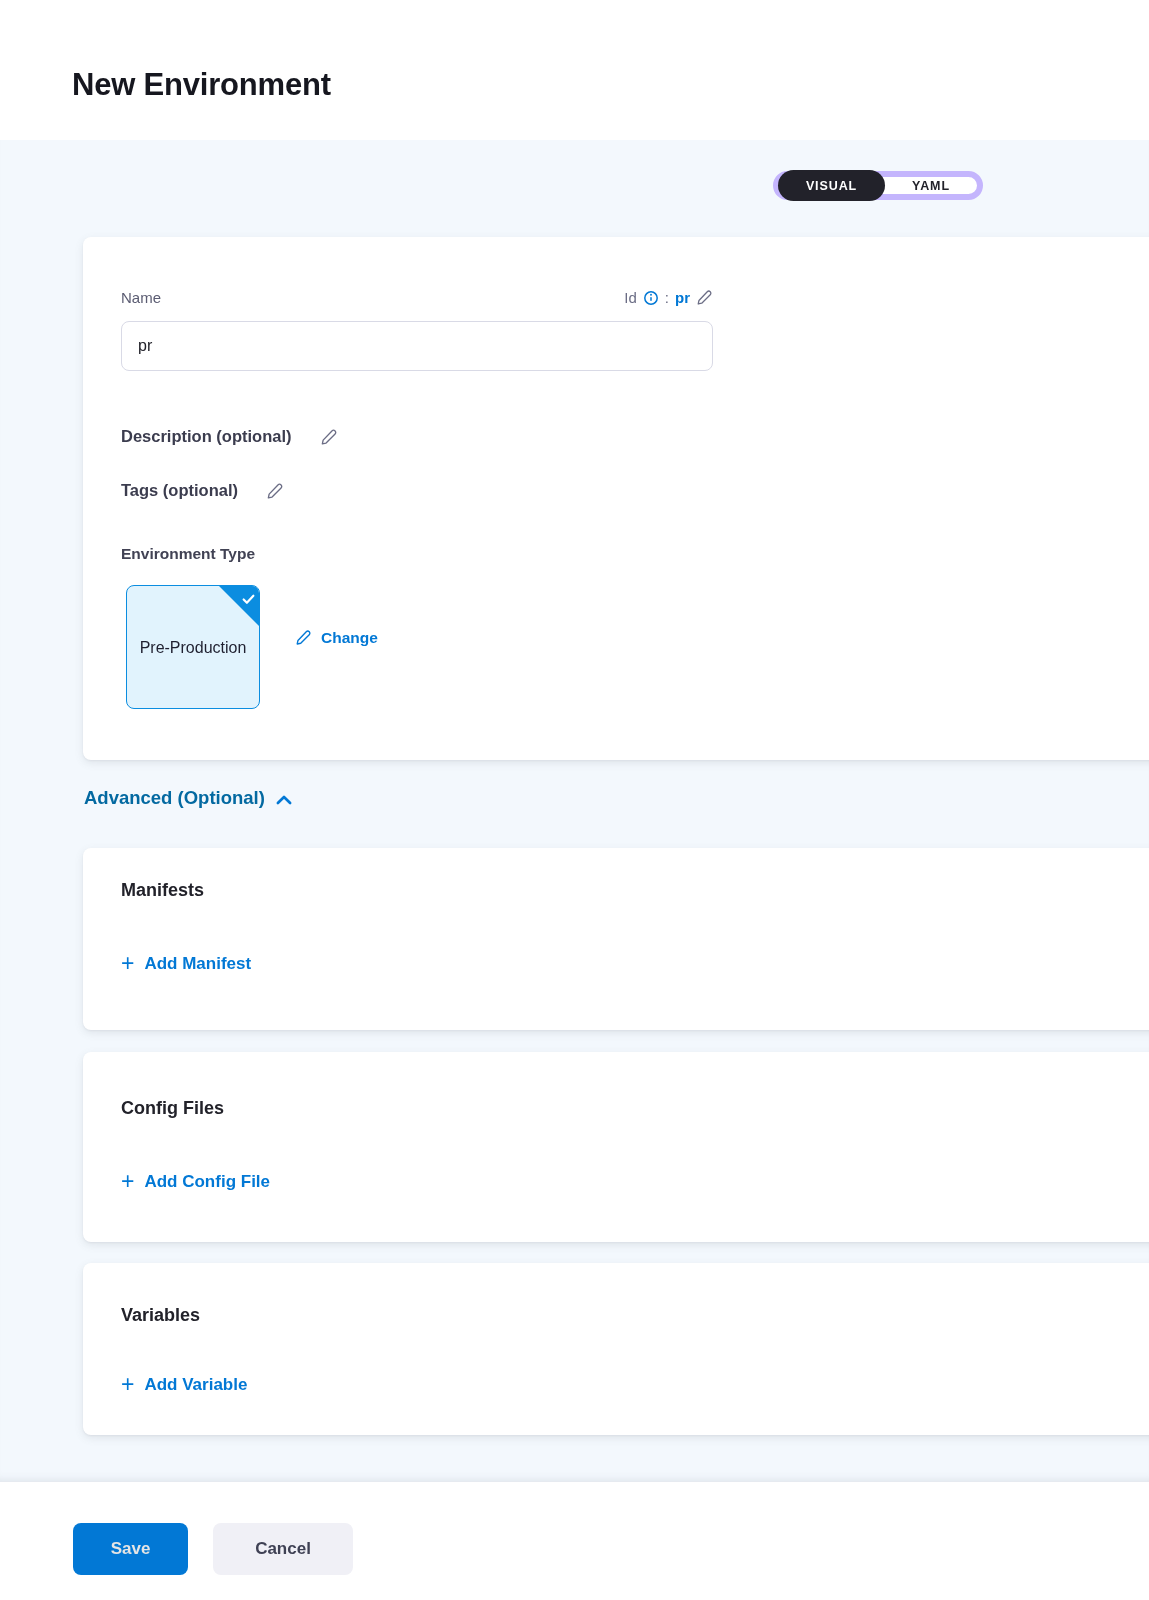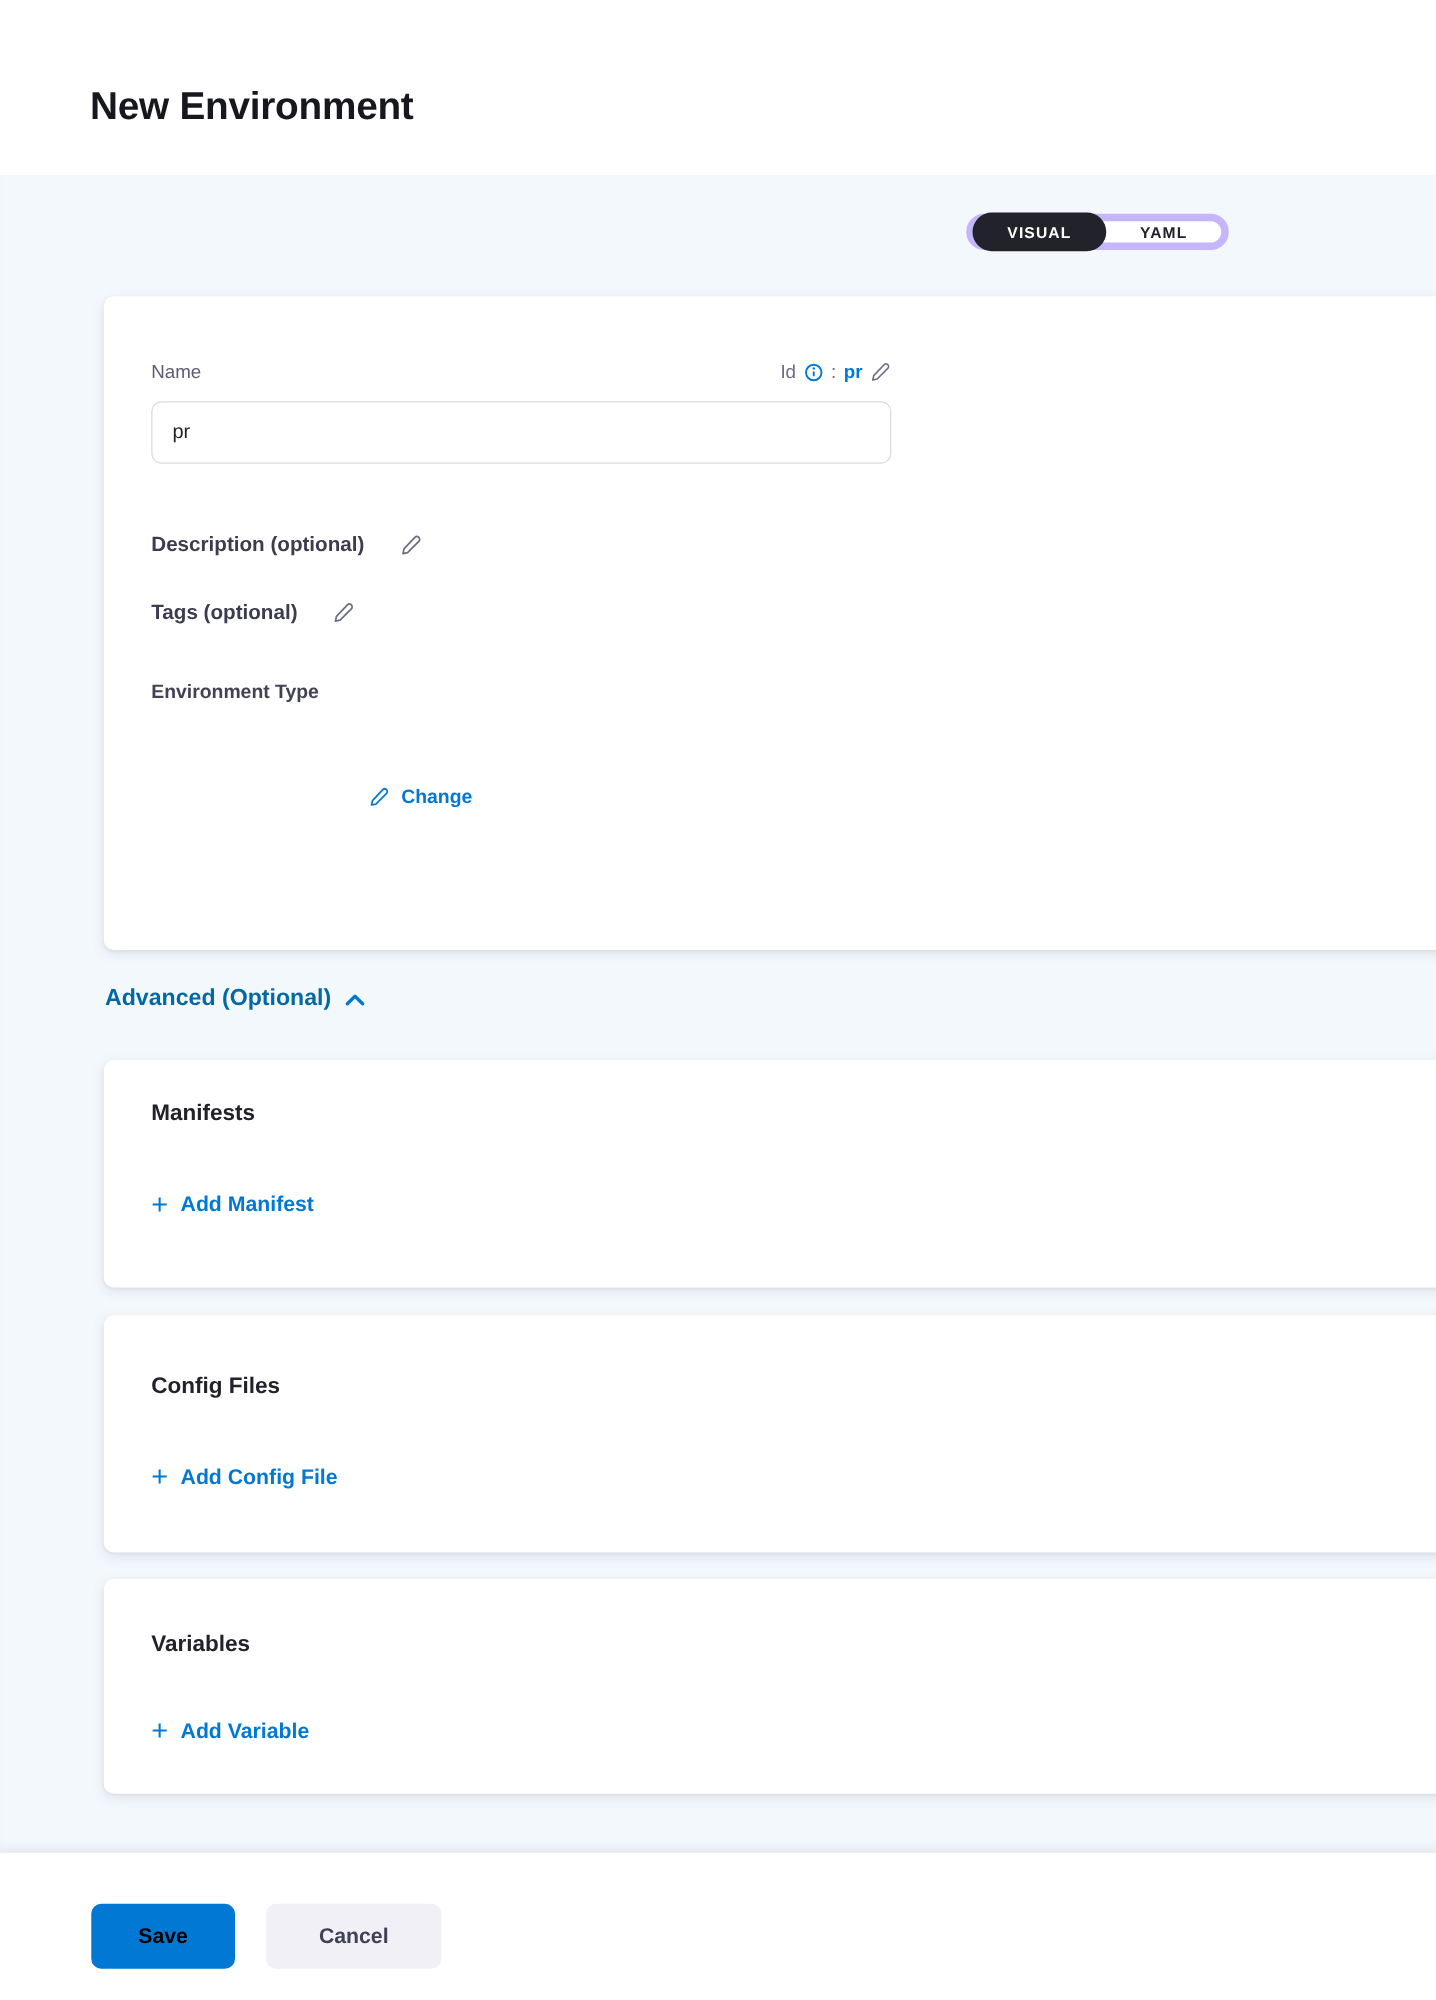--- a/index.html
+++ b/index.html
@@ -48,21 +48,21 @@
   .name-row{position:absolute;left:38px;top:52px;width:592px;display:flex;justify-content:space-between;align-items:center;}
   .field-label{font-size:15px;font-weight:500;color:#5B5C72;}
   .id-row{display:flex;align-items:center;gap:6px;font-size:15px;color:#6B6D85;}
   .id-label{color:#6B6D85;}
   .id-value{color:var(--primary-blue,#0278D5);font-weight:600;}
   .name-input{
     position:absolute;left:38px;top:84px;width:592px;height:50px;box-sizing:border-box;
     border:1px solid var(--input-border,#D9DAE6);border-radius:8px;background:#fff;
     font-family:inherit;font-size:16px;color:#22222A;padding:0 16px;outline:none;
   }
-  .opt-row{position:absolute;left:38px;display:flex;gap:28px;}
+  .opt-row{position:absolute;left:38px;display:flex;align-items:center;gap:28px;}
   .opt-row.desc{top:190px;}
   .opt-row.tags{top:244px;}
   .opt-label{font-size:16.5px;font-weight:600;color:#3B3C4E;}
   .pencil-gray{color:#6B6D85;display:flex;}
   .pencil-blue{color:var(--primary-blue,#0278D5);display:flex;}
   .envtype-label{position:absolute;left:38px;top:308px;font-size:15.5px;font-weight:700;color:#414254;}
   .chip{
     position:absolute;left:43px;top:348px;width:134px;height:124px;box-sizing:border-box;
     background:var(--chip-bg,#E1F3FD);border:1px solid var(--chip-border,#0B8DE0);
     border-radius:8px;overflow:hidden;cursor:pointer;
@@ -91,21 +91,21 @@
     position:absolute;left:38px;display:flex;align-items:center;gap:10px;
     color:var(--primary-blue,#0278D5);font-size:17px;font-weight:600;cursor:pointer;
   }
   .plus{font-size:23px;font-weight:500;line-height:17px;margin-top:-2px;}
   #manifests-card .section-title{top:32px}  #manifests-card .add-link{top:106px}
   #config-card .section-title{top:46px}     #config-card .add-link{top:120px}
   #variables-card .section-title{top:42px}  #variables-card .add-link{top:112px}
   
   .save-btn{
     position:absolute;left:73px;top:1523px;width:115px;height:52px;
-    background:var(--primary-blue,#0278D5);color:#000000;border:none;border-radius:8px;
+    background:var(--primary-blue,#0278D5);color:#e5e5e5;border:none;border-radius:8px;
     font-family:inherit;font-size:17px;font-weight:700;cursor:pointer;
   }
   .cancel-btn{
     position:absolute;left:213px;top:1523px;width:140px;height:52px;
     background:var(--cancel-bg,#F0F0F6);color:var(--cancel-text,#3F4154);
     border:none;border-radius:8px;
     font-family:inherit;font-size:17px;font-weight:700;cursor:pointer;
   }
 </style>
 </head>
@@ -155,20 +155,28 @@
     <span class="opt-label">Tags (optional)</span>
     <span class="pencil-gray">
       <svg width="18" height="18" viewBox="0 0 16 16">
           <path d="M10.6 2.6a1.9 1.9 0 0 1 2.8 2.8l-8 8-3.3.7.7-3.3 7.8-8.2z" fill="none" stroke="currentColor" stroke-width="1.2" stroke-linejoin="round"></path>
         </svg>
     </span>
   </div>
 
   <div class="envtype-label">Environment Type</div>
 
+  <div class="chip">
+    <span class="chip-label">Pre-Production</span>
+    <span class="fold">
+      <svg width="13" height="11" viewBox="0 0 12 10">
+          <polyline points="1.5,5 4.5,8 10.5,1.5" fill="none" stroke="#ffffff" stroke-width="2" stroke-linecap="round" stroke-linejoin="round"></polyline>
+        </svg>
+    </span>
+  </div>
 
   <div class="change-row">
     <span class="pencil-blue">
       <svg width="17" height="17" viewBox="0 0 16 16">
           <path d="M10.6 2.6a1.9 1.9 0 0 1 2.8 2.8l-8 8-3.3.7.7-3.3 7.8-8.2z" fill="none" stroke="currentColor" stroke-width="1.3" stroke-linejoin="round"></path>
         </svg>
     </span>
     <span>Change</span>
   </div>
 </div>

